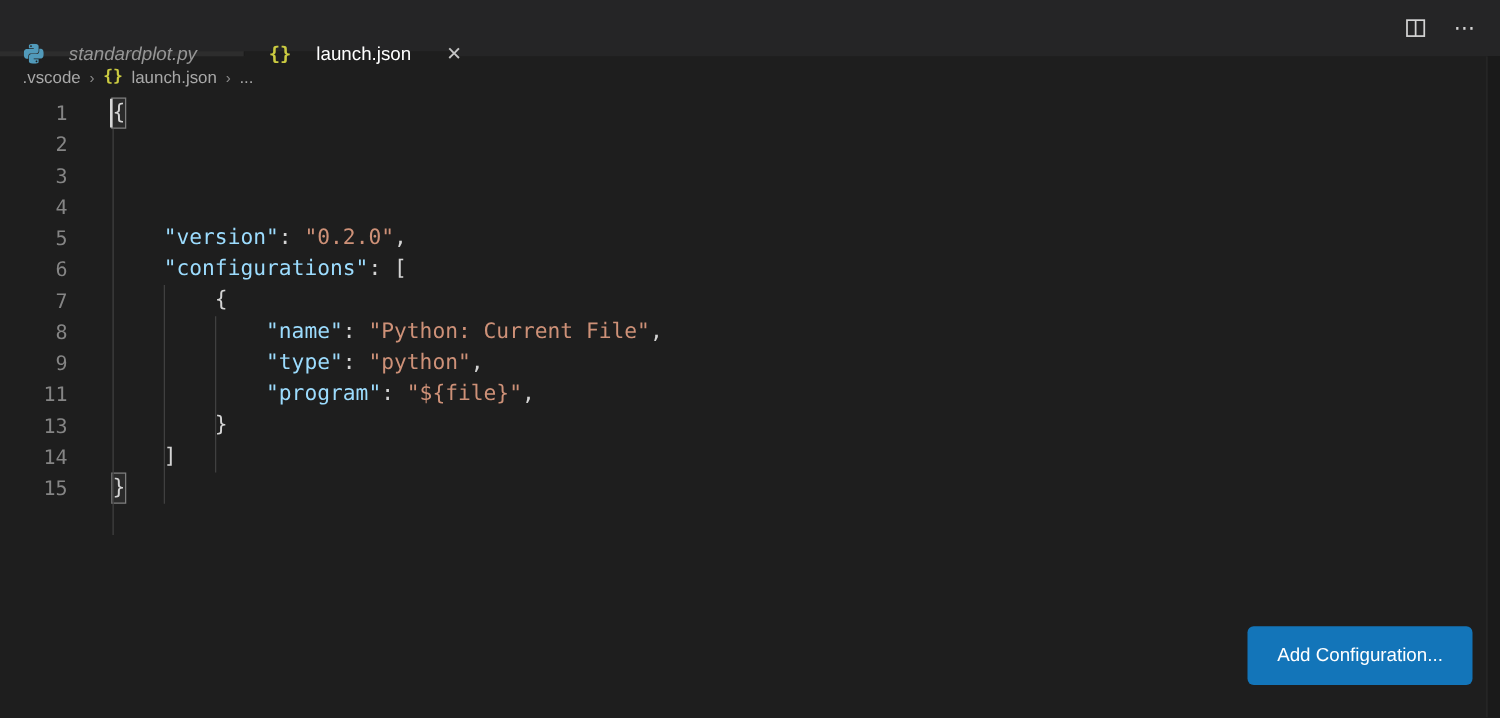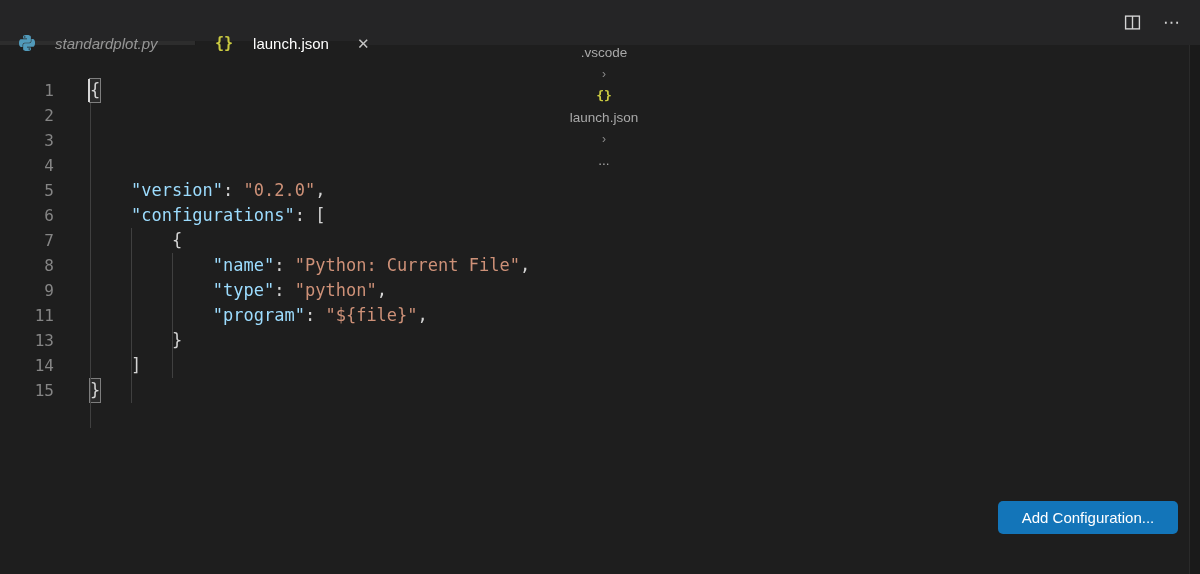--- a/index.html
+++ b/index.html
@@ -45,21 +45,21 @@
     padding-right:16px;color:#cccccc;
   }
   .action-btn{display:flex;align-items:center;justify-content:center;
     width:24px;height:24px;cursor:pointer;border-radius:4px;}
   .more-glyph{font-size:17px;letter-spacing:1px;color:#d4d4d4;}
   
   .breadcrumbs{
     position:absolute;top:45px;left:0;width:1190px;height:33px;
     display:flex;align-items:center;gap:7px;
     padding-left:18px;box-sizing:border-box;
-    font-size:13.5px;color:var(--breadcrumb-foreground,#a9a9a9);flex-direction:column;
+    font-size:13.5px;color:var(--breadcrumb-foreground,#a9a9a9);
   }
   .crumb{cursor:pointer;}
   .crumb-sep{color:#8a8a8a;font-size:12px;}
   .breadcrumbs .json-glyph{font-size:13px;}
   
   .code-area{
     position:absolute;top:78px;left:0;width:1190px;bottom:0;
   }
   .code-line{
     display:flex;height:25px;line-height:25px;
@@ -91,21 +91,21 @@
   .indent-guide{
     position:absolute;width:1px;background:var(--indent-guide,#404040);
   }
   
   .minimap-strip{
     position:absolute;top:45px;right:0;width:10px;bottom:0;
     background:#1a1a1a;border-left:1px solid #2a2a2a;
   }
   
   .add-config-btn{
-    position:absolute;left:998px;top:501px;width:180px;height:33px;
+    position:absolute;left:998px;top:501px;width:180px;height:47px;
     background:var(--button-background,#1375b9);
     color:var(--button-foreground,#ffffff);
     border:none;border-radius:5px;font-size:15px;
     font-family:"Liberation Sans",sans-serif;cursor:pointer;
   }
 </style>
 </head>
 <body style="--editor-background: #1e1e1e; --tab-strip-background: #252526; --inactive-tab-background: #2d2d2d; --active-tab-foreground: #ffffff; --inactive-tab-foreground: #969696; --breadcrumb-foreground: #a9a9a9; --line-number: #858585; --comment-green: #6a9955; --key-blue: #9cdcfe; --string-orange: #ce9178; --punctuation: #d4d4d4; --indent-guide: #404040; --json-icon-yellow: #cbcb41; --python-icon-blue: #519aba; --button-background: #1375b9; --button-foreground: #ffffff;">
 
 <div class="tab-bar">

